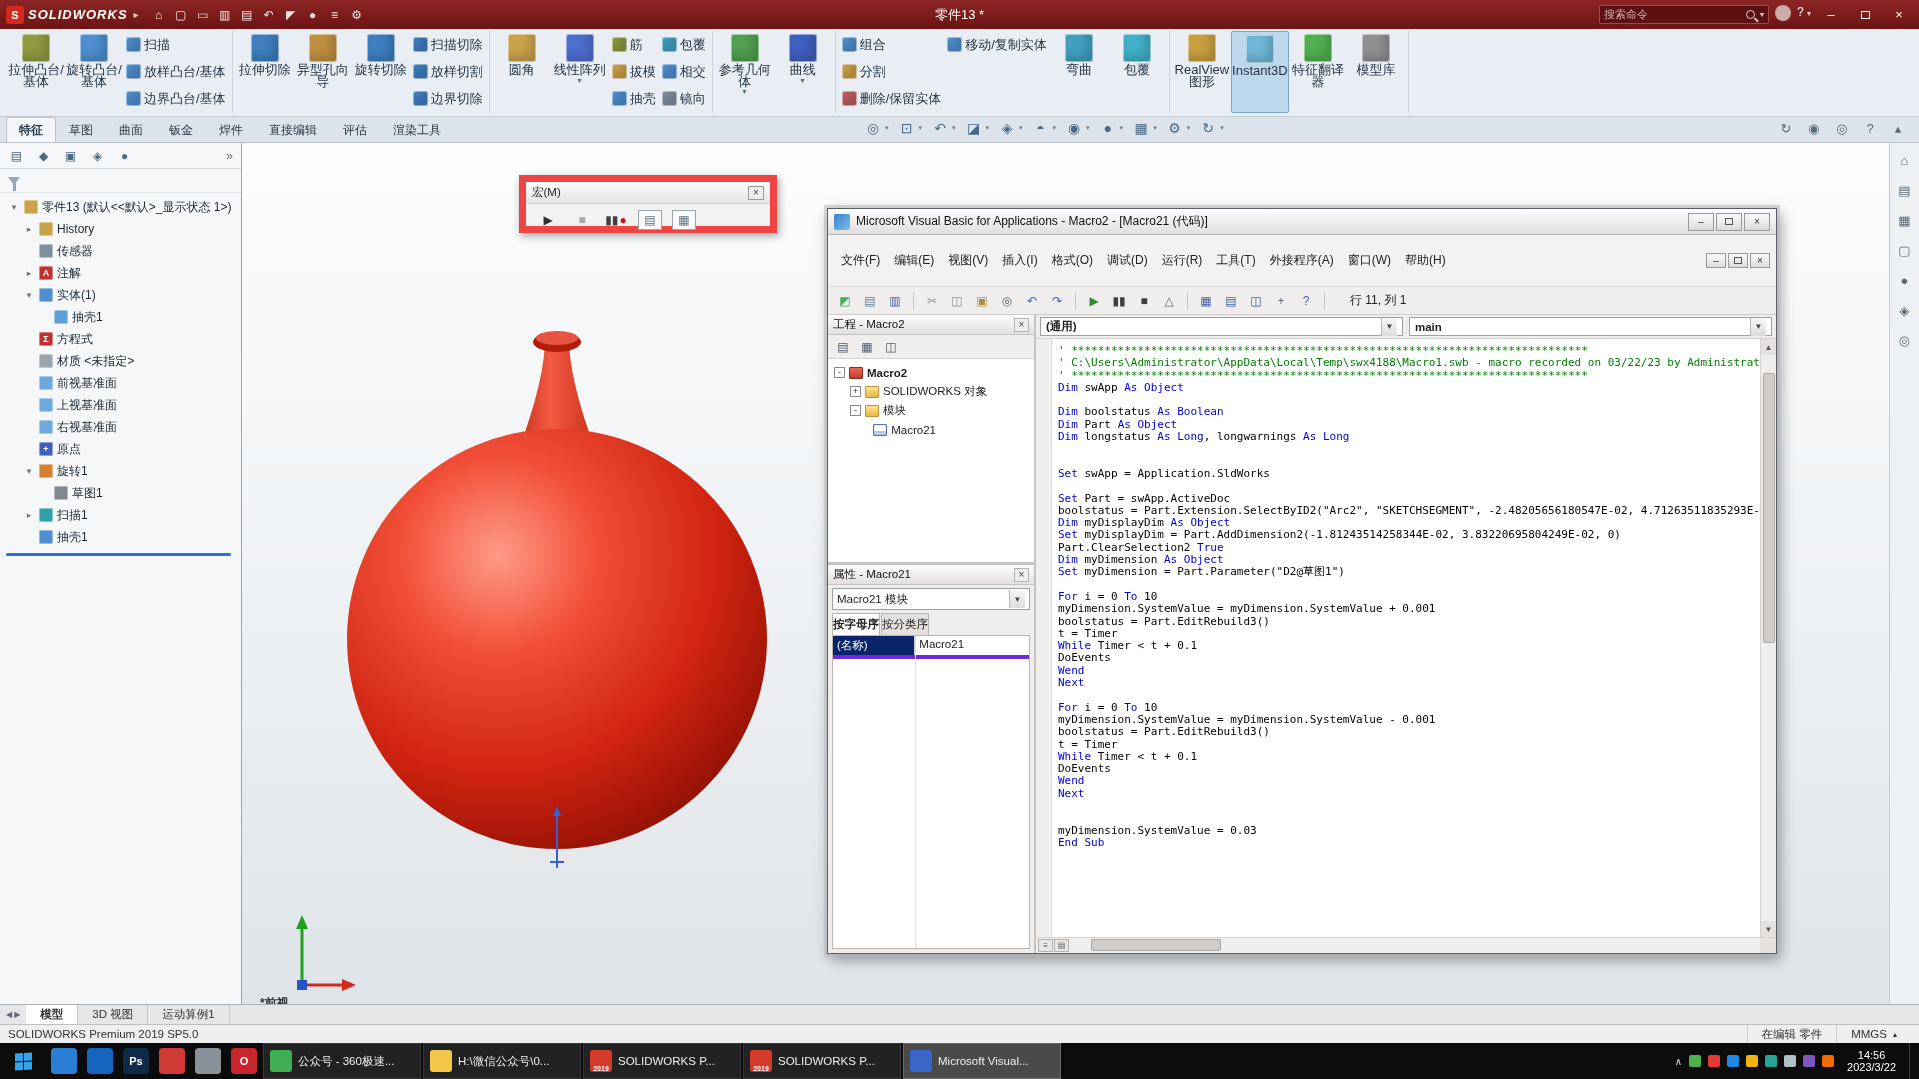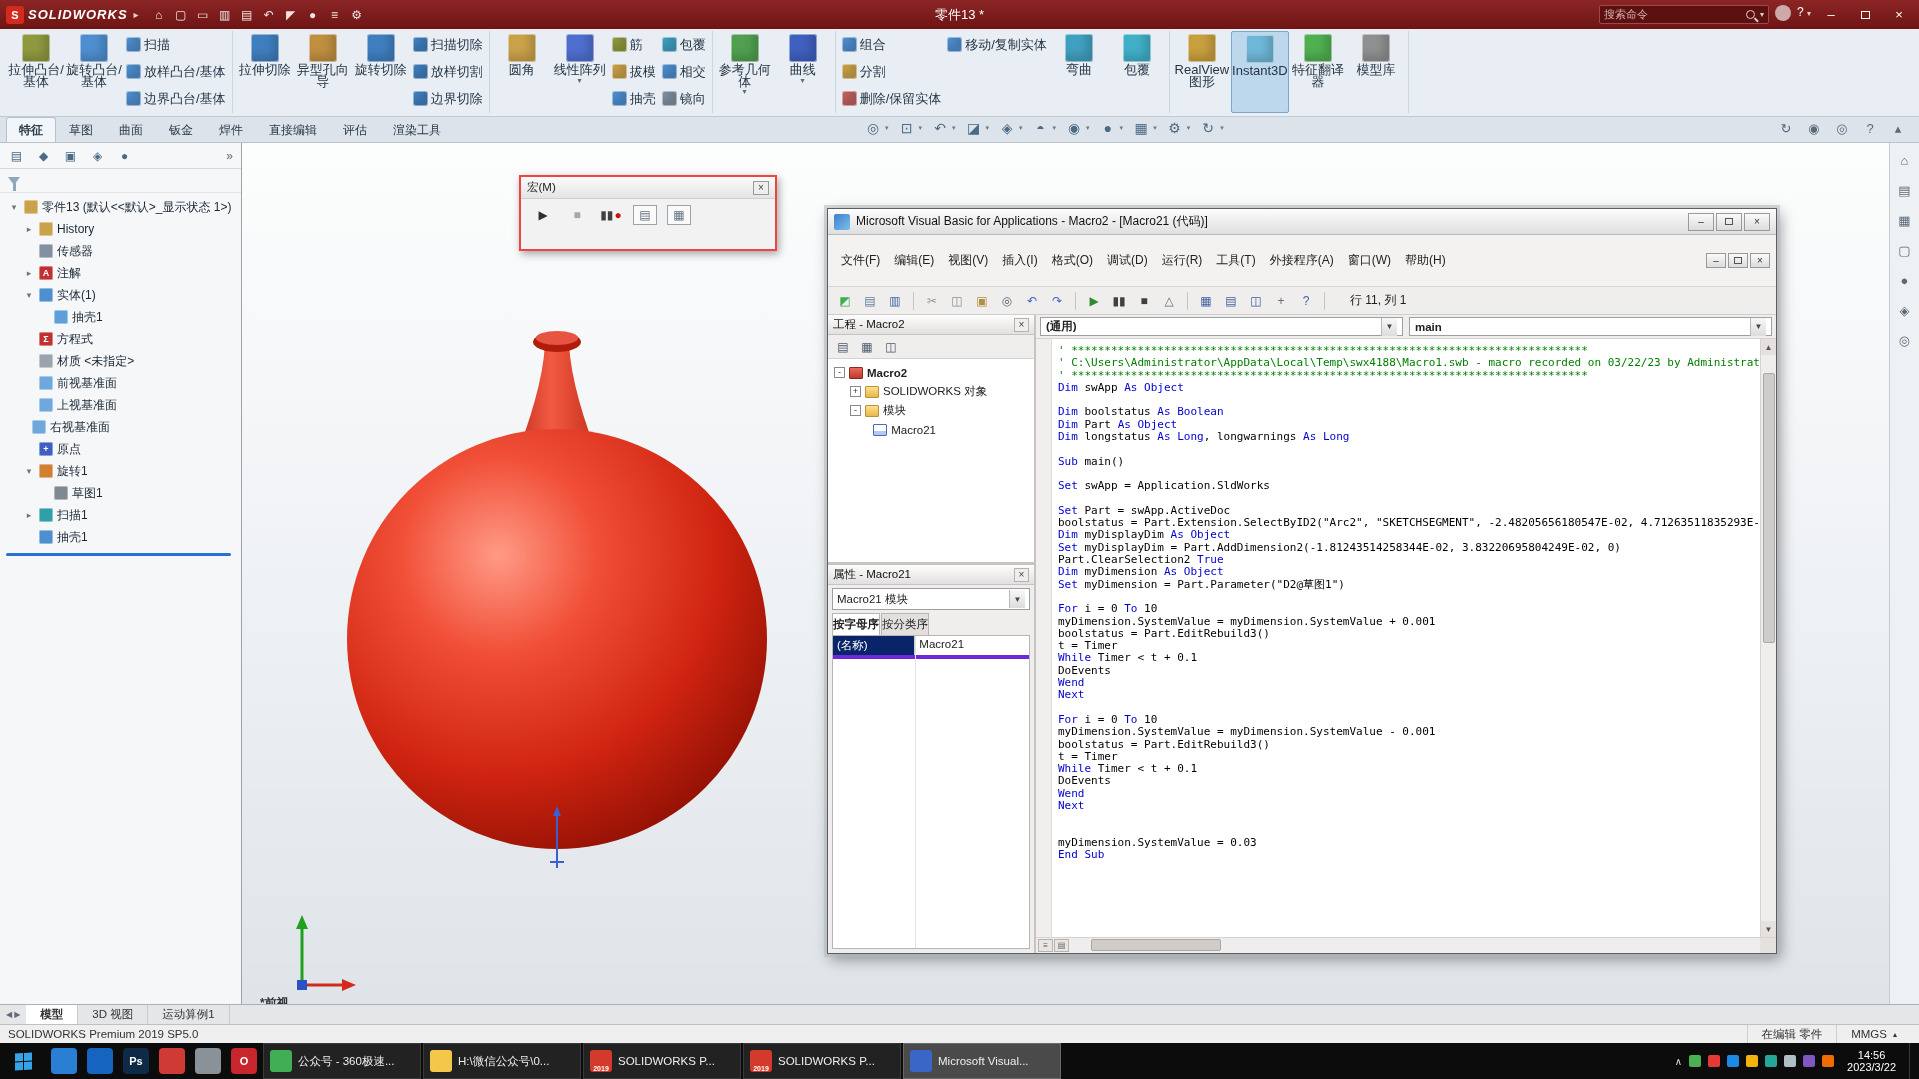--- a/index.html
+++ b/index.html
@@ -95,21 +95,21 @@
 .tb-win.act{background:#4a4a4a;border-color:#6a6a6a}
 .tb-win-ic{width:22px;height:22px;border-radius:3px;flex:0 0 22px;display:flex;align-items:flex-end;justify-content:center;color:#fff;font-size:7px;font-weight:bold}
 .tb-win-lab{font-size:11.5px;white-space:nowrap;overflow:hidden}
 .tray{margin-left:auto;display:flex;align-items:center;gap:7px;padding-right:4px}
 .tray-caret{color:#ddd;font-size:10px}
 .tray-ic{width:12px;height:12px;border-radius:2px}
 .clock{text-align:center;font-size:11px;line-height:12px;color:#fff;padding:0 6px}
 .show-desktop{width:6px;border-left:1px solid #3a3a3a;align-self:stretch}
 
 
-.macro-dlg{position:absolute;left:519px;top:175px;width:258px;height:76px;background:#f2f2f2;border:2px solid #ef4444;box-shadow:2px 3px 8px rgba(0,0,0,.35);z-index:30}
+.macro-dlg{position:absolute;left:519px;top:175px;width:258px;height:58px;background:#f2f2f2;border:7px solid #ef4444;box-shadow:2px 3px 8px rgba(0,0,0,.35);z-index:30}
 .mdlg-title{height:22px;background:linear-gradient(#fbfbfb,#e4e4e4);border-bottom:1px solid #cfcfcf;display:flex;align-items:center;padding:0 6px;font-size:11.5px}
 .mdlg-close{margin-left:auto;width:16px;height:14px;border:1px solid #9a9a9a;background:#eee;display:flex;align-items:center;justify-content:center;font-size:10px;color:#444}
 .mdlg-body{display:flex;align-items:center;gap:10px;padding:6px 10px}
 .mbtn{min-width:24px;height:20px;display:flex;align-items:center;justify-content:center;font-size:12px;gap:1px}
 .mbtn.boxed{border:1px solid #9aa4ac;background:#fafafa;width:24px}
 
 
 .vba{position:absolute;left:827px;top:208px;width:950px;height:746px;background:#ece9e6;border:1px solid #5a5f66;box-shadow:0 0 0 3px rgba(180,185,190,.55),3px 5px 14px rgba(0,0,0,.4);display:flex;flex-direction:column;z-index:20}
 .vba-title{flex:0 0 26px;background:linear-gradient(#fdfdfd,#dfdfdf);display:flex;align-items:center;gap:6px;padding:0 6px;border-bottom:1px solid #b8b8b8;font-size:12px;color:#111}
 .vba-ico{width:16px;height:16px;border-radius:2px;background:linear-gradient(135deg,#3a7fd0,#7ec0e8);flex:0 0 16px}
@@ -475,21 +475,21 @@
           <div class="trow" style="padding-left: 23px;">
             <span class="tarrow"></span>
             <span class="t-ic" style="background: rgb(111, 168, 220);"></span>
             <span class="tlab">前视基准面</span>
           </div>
           <div class="trow" style="padding-left: 23px;">
             <span class="tarrow"></span>
             <span class="t-ic" style="background: rgb(111, 168, 220);"></span>
             <span class="tlab">上视基准面</span>
           </div>
-          <div class="trow" style="padding-left: 16px;">
+          <div class="trow" style="padding-left: 23px;">
             <span class="tarrow"></span>
             <span class="t-ic" style="background: rgb(111, 168, 220);"></span>
             <span class="tlab">右视基准面</span>
           </div>
           <div class="trow" style="padding-left: 23px;">
             <span class="tarrow"></span>
             <span class="t-ic" style="background: rgb(63, 95, 192);">+</span>
             <span class="tlab">原点</span>
           </div>
           <div class="trow" style="padding-left: 23px;">
@@ -799,21 +799,20 @@
           <div class="code-scroll" id="codeBody">
               <div class="cl cmt">' ******************************************************************************</div>
               <div class="cl cmt">' C:\Users\Administrator\AppData\Local\Temp\swx4188\Macro1.swb - macro recorded on 03/22/23 by Administrator</div>
               <div class="cl cmt">' ******************************************************************************</div>
               <div class="cl"><span class="kw">Dim</span> swApp <span class="kw">As</span> <span class="kw">Object</span></div>
               <div class="cl">&nbsp;</div>
               <div class="cl"><span class="kw">Dim</span> boolstatus <span class="kw">As</span> <span class="kw">Boolean</span></div>
               <div class="cl"><span class="kw">Dim</span> Part <span class="kw">As</span> <span class="kw">Object</span></div>
               <div class="cl"><span class="kw">Dim</span> longstatus <span class="kw">As</span> <span class="kw">Long</span>, longwarnings <span class="kw">As</span> <span class="kw">Long</span></div>
               <div class="cl">&nbsp;</div>
-              <div class="cl"><span class="kw">Sub</span> main()</div>
               <div class="cl">&nbsp;</div>
               <div class="cl"><span class="kw">Set</span> swApp = Application.SldWorks</div>
               <div class="cl">&nbsp;</div>
               <div class="cl"><span class="kw">Set</span> Part = swApp.ActiveDoc</div>
               <div class="cl">boolstatus = Part.Extension.SelectByID2("Arc2", "SKETCHSEGMENT", -2.48205656180547E-02, 4.71263511835293E-02, 0, 0)</div>
               <div class="cl"><span class="kw">Dim</span> myDisplayDim <span class="kw">As</span> <span class="kw">Object</span></div>
               <div class="cl"><span class="kw">Set</span> myDisplayDim = Part.AddDimension2(-1.81243514258344E-02, 3.83220695804249E-02, 0)</div>
               <div class="cl">Part.ClearSelection2 <span class="kw">True</span></div>
               <div class="cl"><span class="kw">Dim</span> myDimension <span class="kw">As</span> <span class="kw">Object</span></div>
               <div class="cl"><span class="kw">Set</span> myDimension = Part.Parameter("D2@草图1")</div>

